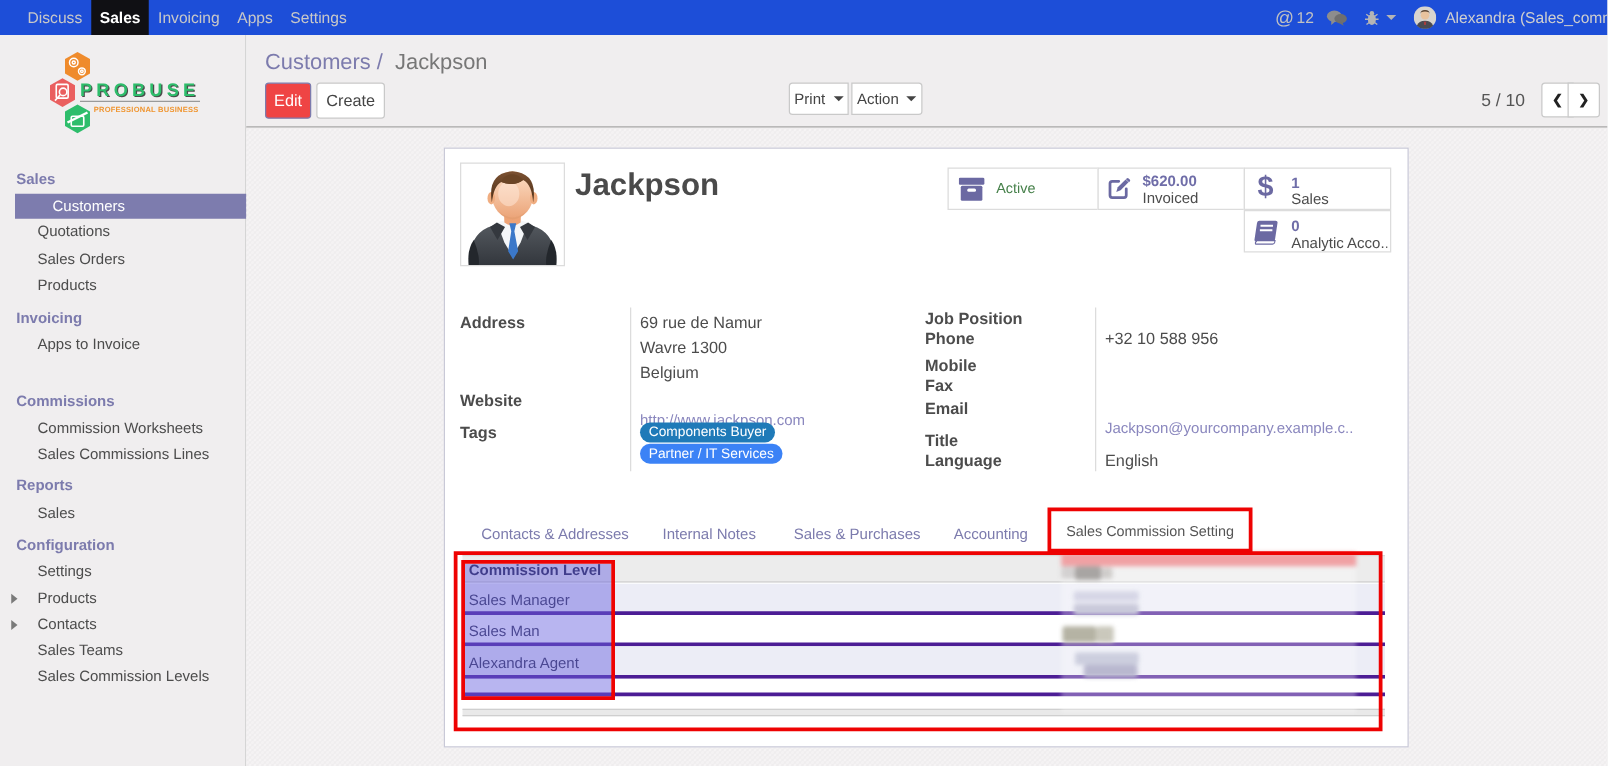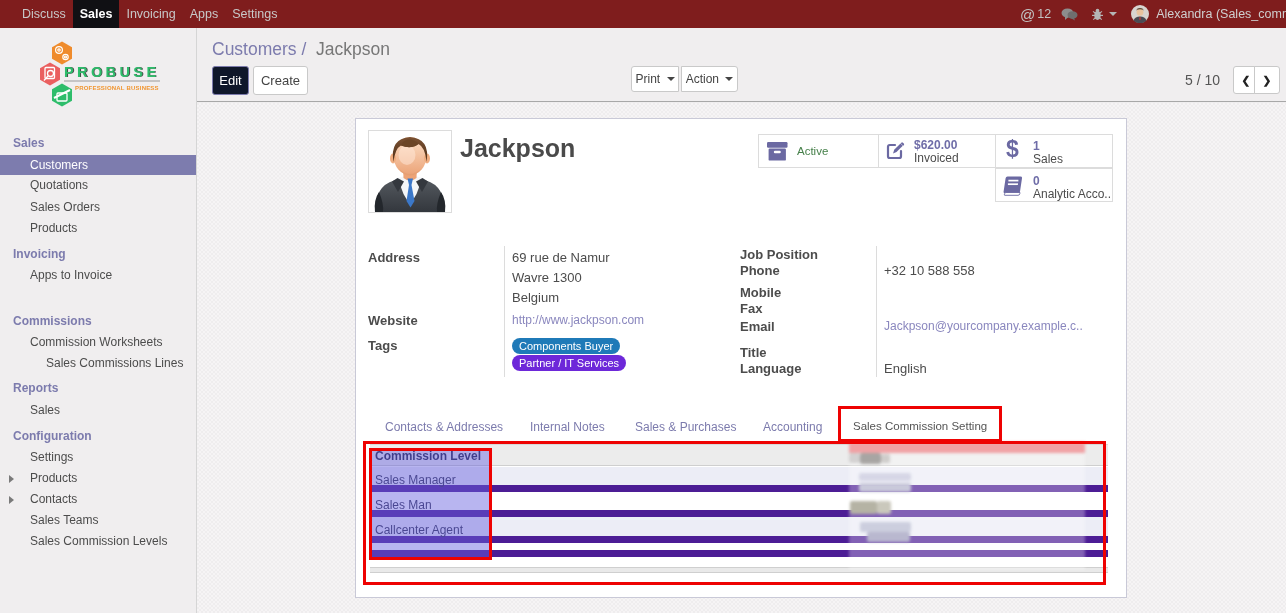--- a/index.html
+++ b/index.html
@@ -2,39 +2,39 @@
 <html><head>
 <meta charset="utf-8">
 <style>
 * { margin:0; padding:0; box-sizing:border-box; }
 html,body { width:1286px; height:613px; overflow:hidden; }
 body { font-family:"Liberation Sans", sans-serif; font-size:13px; color:#4c4c4c; }
 #page { position:relative; width:1286px; height:613px; background:#f0eeef; }
 .abs { position:absolute; }
 
 
-#navbar { position:absolute; left:0; top:0; width:1286px; height:28px; background:#7f1d1d; display:flex; align-items:stretch; font-size:12.5px; color:#c8c8c8; }
+#navbar { position:absolute; left:0; top:0; width:1286px; height:28px; background:#1d4ed8; display:flex; align-items:stretch; font-size:12.5px; color:#c8c8c8; }
 #navbar .item { display:flex; align-items:center; padding:0 7px; }
 #navbar .item.active { background:#101014; color:#fff; font-weight:bold; }
 #nav-left { display:flex; padding-left:15px; }
 #nav-right { position:absolute; left:1020px; top:0; height:28px; display:flex; align-items:center; color:#c2c2c2; white-space:nowrap; }
 
 
 #sidebar { position:absolute; left:0; top:28px; width:197px; height:585px; background:#f0eeef; border-right:1px solid #d5d5d5; font-size:12px; }
 .m-header { position:absolute; left:0; width:196px; color:#7c7bad; font-weight:bold; padding-left:13px; height:21px; line-height:21px; }
 .m-item { position:absolute; left:0; width:196px; color:#4c4c4c; padding-left:30px; height:21px; line-height:21px; }
-.m-item.sel { background:#7d7cae; color:#fff; height:20px; line-height:20px; }
+.m-item.sel { background:#7d7cae; color:#fff; height:20px; line-height:20px;margin-left:12px; }
 .caret-r { position:absolute; left:9px; top:7px; width:0; height:0; border-left:5px solid #7a7a7a; border-top:4px solid transparent; border-bottom:4px solid transparent; }
 
 
 #cpanel { position:absolute; left:197px; top:28px; width:1089px; height:74px; background:#f0eeef; border-bottom:1px solid #a8a8a8; }
 #breadcrumb { position:absolute; left:15px; top:11px; font-size:17.5px; color:#7c7bad; }
 #breadcrumb .cur { color:#777; }
 .btn { display:inline-block; border:1px solid #c9c9c9; background:#fff; border-radius:3px; font-size:13px; color:#444; text-align:center; }
-#btn-edit { position:absolute; left:15px; top:38px; width:37px; height:29px; line-height:27px; background:#0f172a; border-color:#7c7bad; color:#fff; }
+#btn-edit { position:absolute; left:15px; top:38px; width:37px; height:29px; line-height:27px; background:#ef4444; border-color:#7c7bad; color:#fff; }
 #btn-create { position:absolute; left:56px; top:38px; width:55px; height:29px; line-height:27px; }
 #btn-print { position:absolute; left:434px; top:38px; width:48px; height:26px; line-height:24px; border-radius:3px 0 0 3px; font-size:12px; }
 #btn-action { position:absolute; left:484px; top:38px; width:57px; height:26px; line-height:24px; border-radius:0 3px 3px 0; font-size:12px; }
 .caret-d { display:inline-block; width:0; height:0; border-top:4px solid #444; border-left:4px solid transparent; border-right:4px solid transparent; vertical-align:2px; margin-left:3px; }
 #pager-txt { position:absolute; right:66px; top:44px; font-size:14px; color:#555; }
 #pager-btns { position:absolute; right:6px; top:38px; }
 #pager-btns .btn { width:26px; height:28px; line-height:26px; font-weight:bold; font-size:10.5px; color:#222; }
 #pager-btns .btn:first-child { border-radius:3px 0 0 3px; }
 #pager-btns .btn:last-child { border-radius:0 3px 3px 0; margin-left:-5px; }
 
@@ -54,29 +54,29 @@
 #title { position:absolute; left:460px; top:134px; font-size:25px; font-weight:bold; color:#4a4a4a; }
 
 
 .statcell { position:absolute; background:#fff; border:1px solid #dcdcdc; }
 .stat-num { font-size:12px; font-weight:bold; color:#6f6da8; line-height:13px; }
 .stat-lbl { font-size:12px; color:#4c4c4c; line-height:14px; }
 
 
 .flabel { position:absolute; font-weight:bold; color:#4c4c4c; }
 .fval { position:absolute; color:#4c4c4c; }
-.link { color:#8a87be; font-size:12px; }
+.link { color:#8a87be; font-size:12px;margin-top:16px; }
 .vsep { position:absolute; width:1px; background:#dcdcdc; }
 .badge1 { position:absolute; background:#1f7ab8; color:#fff; font-size:11px; border-radius:8px; padding:0 7px; height:16px; line-height:16px; }
-.badge2 { position:absolute; background:#6d28d9; color:#fff; font-size:11px; border-radius:8px; padding:0 7px; height:16px; line-height:16px; }
+.badge2 { position:absolute; background:#3b82f6; color:#fff; font-size:11px; border-radius:8px; padding:0 7px; height:16px; line-height:16px; }
 
 
 .tab { position:absolute; top:420px; font-size:12px; color:#7c7bad; }
 .tab.active { color:#555; }
-.trow { position:absolute; left:370px; width:738px; border-bottom:7px solid #4c1d95; }
+.trow { position:absolute; left:370px; width:738px; border-bottom:3px solid #4c1d95; }
 #thead-row { top:444px; height:22px; background:#ececec; border-top:1px solid #d9d9d9; border-bottom:1px solid #cfcfcf; }
 #thead-row span { position:absolute; left:5px; top:4px; font-weight:bold; font-size:12px; color:#1e1e42; }
 .trow span { position:absolute; left:5px; top:6px; font-size:12px; color:#30304f; }
 #r1 { top:467px; height:25px; background:#ecedf6; }
 #r2 { top:492px; height:25px; background:#fff; }
 #r3 { top:517px; height:26px; background:#ecedf6; }
 #r4 { top:543px; height:14px; background:#fff; }
 #scrollstrip { position:absolute; left:370px; top:567px; width:738px; height:6px; background:#e9e9e9; border-top:1px solid #cfcfcf; border-bottom:1px solid #cfcfcf; }
 
 
@@ -160,21 +160,21 @@
     </svg>
     <div class="m-header" style="top:105px;">Sales</div>
     <div class="m-item sel" style="top:127px;">Customers</div>
     <div class="m-item" style="top:147px;">Quotations</div>
     <div class="m-item" style="top:168.5px;">Sales Orders</div>
     <div class="m-item" style="top:189.5px;">Products</div>
     <div class="m-header" style="top:216px;">Invoicing</div>
     <div class="m-item" style="top:236.5px;">Apps to Invoice</div>
     <div class="m-header" style="top:282.5px;">Commissions</div>
     <div class="m-item" style="top:304px;">Commission Worksheets</div>
-    <div class="m-item" style="top:324.5px;margin-left:16px;">Sales Commissions Lines</div>
+    <div class="m-item" style="top:324.5px;">Sales Commissions Lines</div>
     <div class="m-header" style="top:350px;">Reports</div>
     <div class="m-item" style="top:372px;">Sales</div>
     <div class="m-header" style="top:397.5px;">Configuration</div>
     <div class="m-item" style="top:419px;">Settings</div>
     <div class="m-item" style="top:440px;"><span class="caret-r"></span>Products</div>
     <div class="m-item" style="top:461px;"><span class="caret-r"></span>Contacts</div>
     <div class="m-item" style="top:482px;">Sales Teams</div>
     <div class="m-item" style="top:503px;">Sales Commission Levels</div>
   </div>
 
@@ -272,21 +272,21 @@
   <div class="fval" style="left:512px; top:290px;">Belgium</div>
   <div class="flabel" style="left:368px; top:313px;">Website</div>
   <div class="fval link" style="left:512px; top:313px;">http://www.jackpson.com</div>
   <div class="flabel" style="left:368px; top:338px;">Tags</div>
   <div class="badge1" style="left:512px; top:338px;">Components Buyer</div>
   <div class="badge2" style="left:512px; top:355px;">Partner / IT Services</div>
   <div class="vsep" style="left:504px; top:246px; height:131px;"></div>
 
   <div class="flabel" style="left:740px; top:247px;">Job Position</div>
   <div class="flabel" style="left:740px; top:263px;">Phone</div>
-  <div class="fval" style="left:884px; top:263px;">+32 10 588 558</div>
+  <div class="fval" style="left:884px; top:263px;">+32 10 588 956</div>
   <div class="flabel" style="left:740px; top:285px;">Mobile</div>
   <div class="flabel" style="left:740px; top:301px;">Fax</div>
   <div class="flabel" style="left:740px; top:319px;">Email</div>
   <div class="fval link" style="left:884px; top:319px;">Jackpson@yourcompany.example.c..</div>
   <div class="flabel" style="left:740px; top:345px;">Title</div>
   <div class="flabel" style="left:740px; top:361px;">Language</div>
   <div class="fval" style="left:884px; top:361px;">English</div>
   <div class="vsep" style="left:876px; top:246px; height:131px;"></div>
 
   <div class="tab" style="left:385px;">Contacts &amp; Addresses</div>
@@ -298,21 +298,21 @@
   <div class="trow" id="thead-row">
       <span>Commission Level</span>
     </div>
   <div class="trow" id="r1">
       <span>Sales Manager</span>
     </div>
   <div class="trow" id="r2">
       <span>Sales Man</span>
     </div>
   <div class="trow" id="r3">
-      <span>Callcenter Agent</span>
+      <span>Alexandra Agent</span>
     </div>
   <div class="trow" id="r4"></div>
   <div id="scrollstrip"></div>
 
   <div id="blur-zone">
     <div class="pink"></div>
     <div class="blob" style="left:0px; top:11px; width:11px; height:10px; background:#d3d1d1;"></div>
     <div class="blob" style="left:11px; top:11px; width:21px; height:11px; background:#a8a5a3;"></div>
     <div class="blob" style="left:32px; top:12px; width:9px; height:9px; background:#cfcdcb;"></div>
     <div class="blob" style="left:10px; top:31px; width:52px; height:8px; background:#d6d6e6;"></div>

